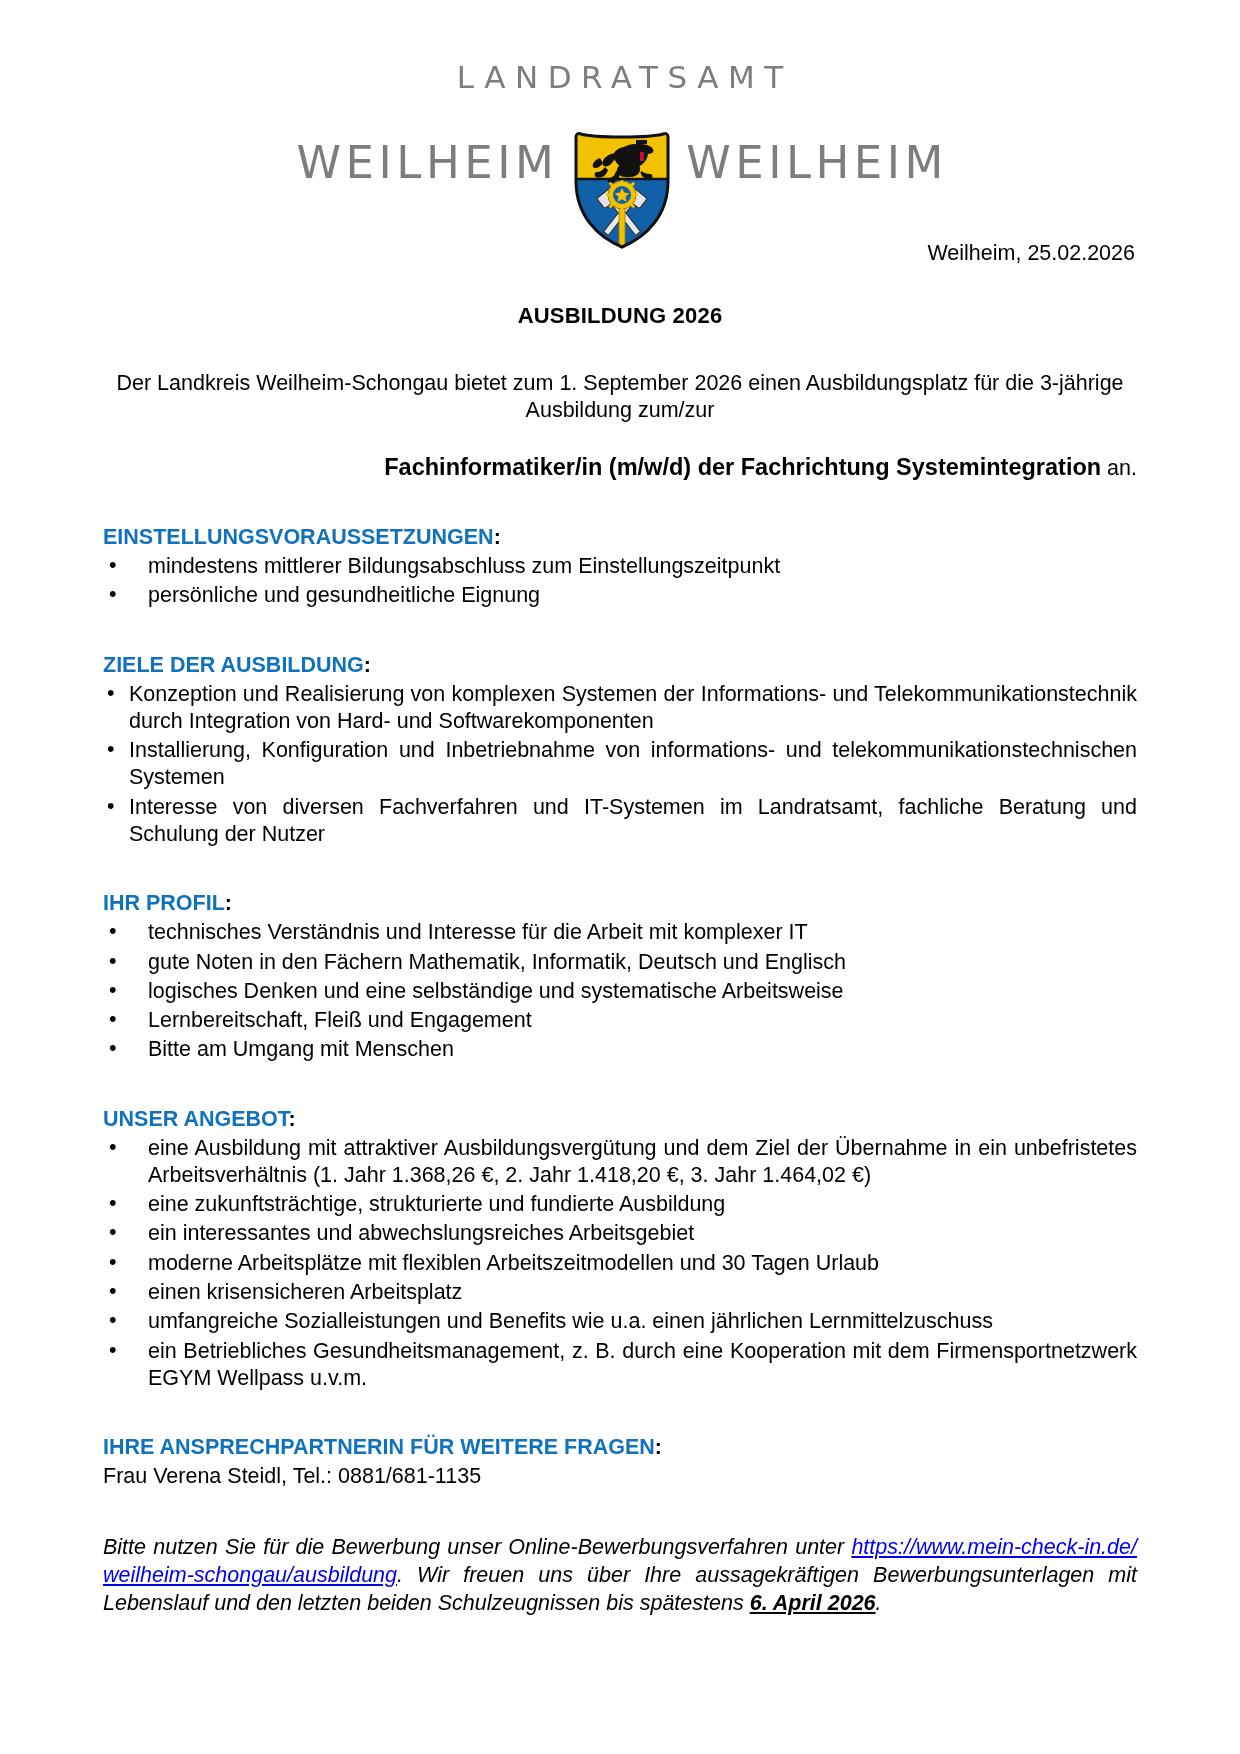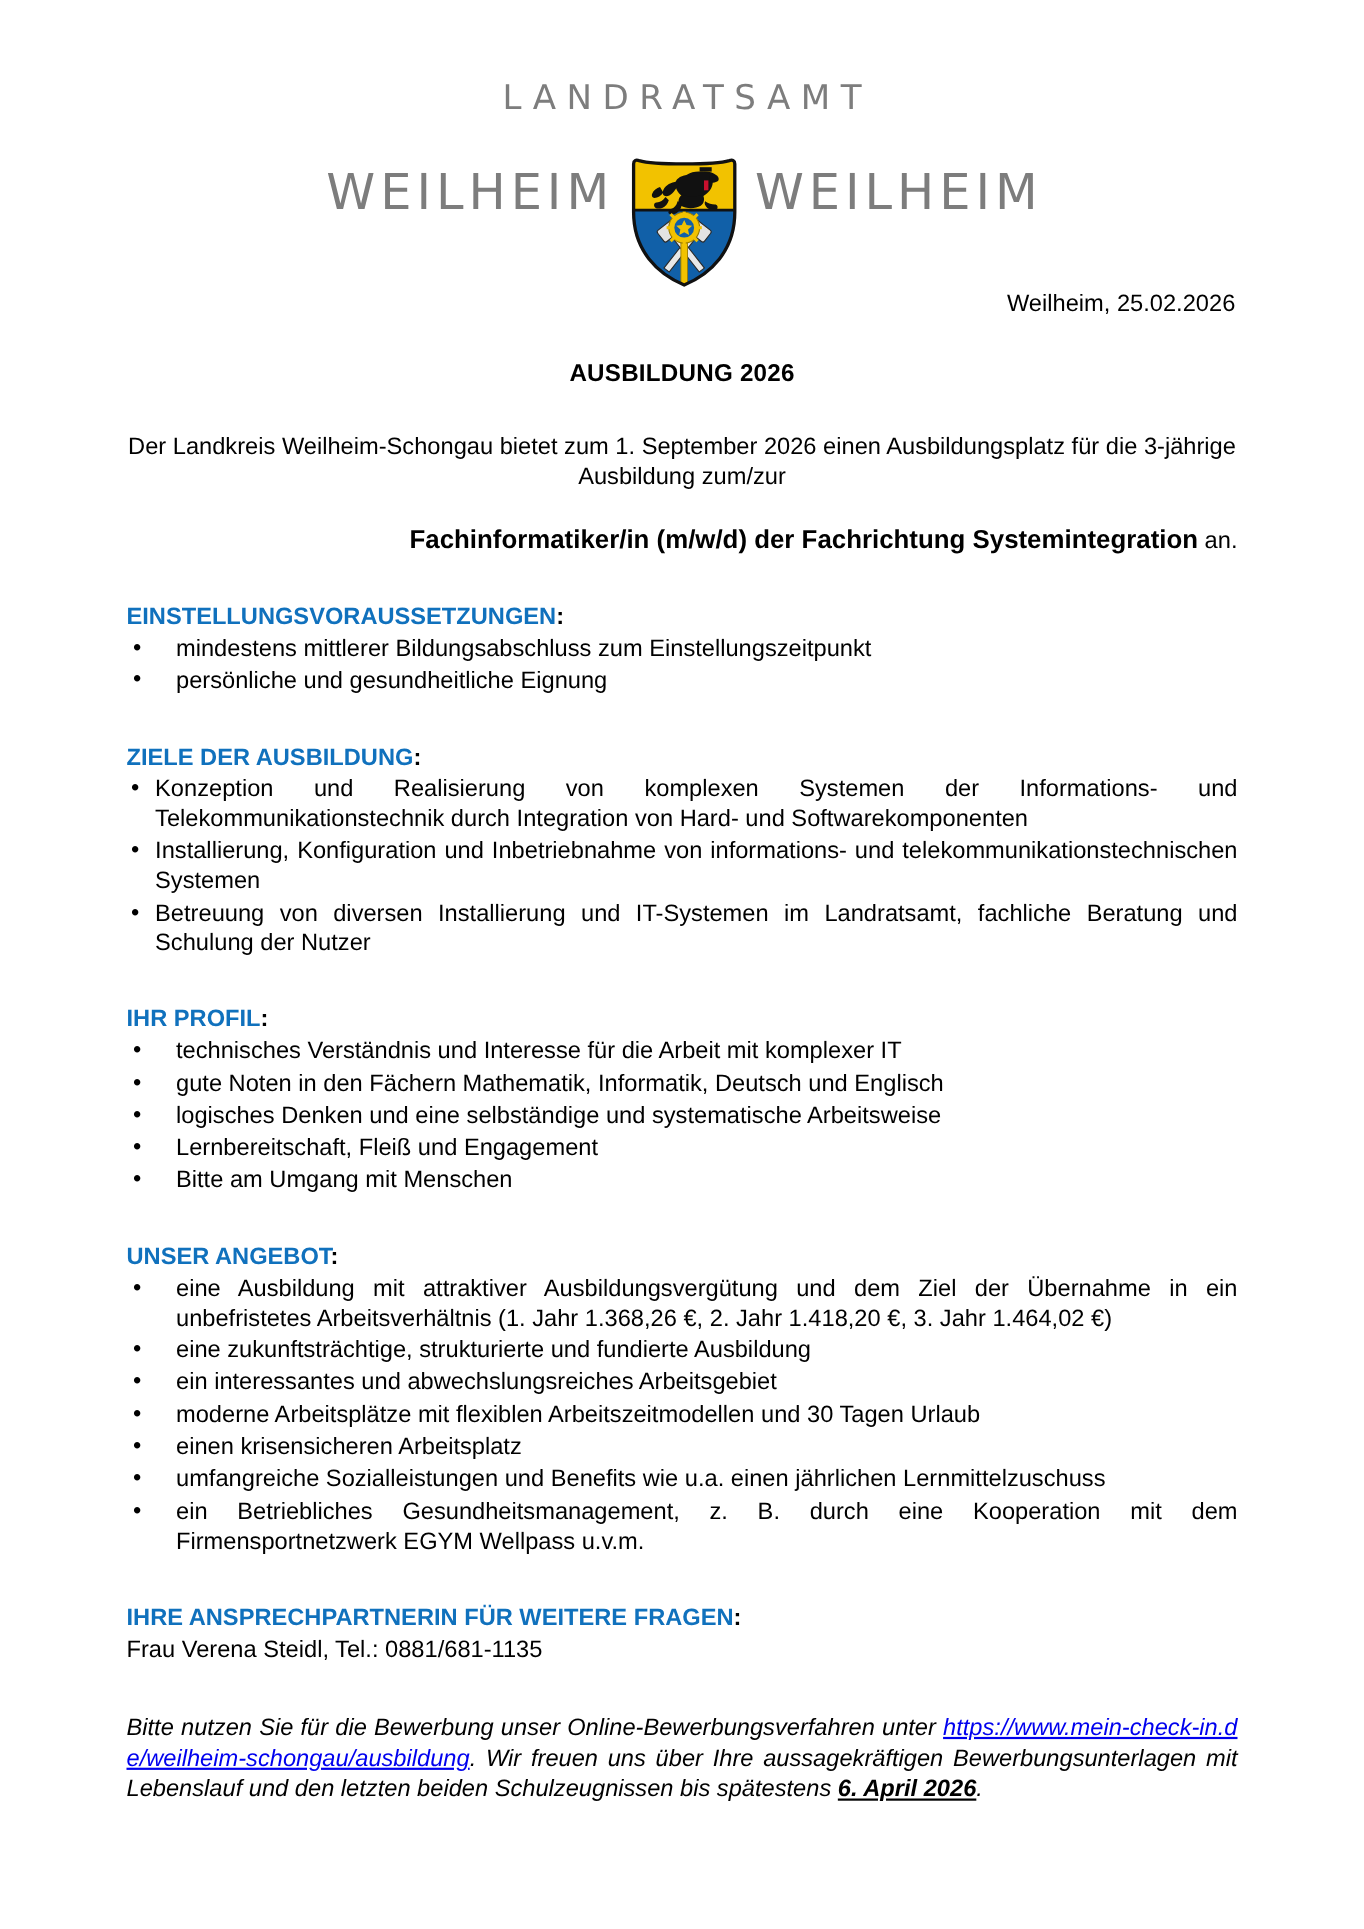--- a/index.html
+++ b/index.html
@@ -13,21 +13,21 @@
     height: 1754px;
     font-family: "Liberation Sans", sans-serif;
     color: #000000;
     position: relative;
     overflow: hidden;
   }
   .page {
     width: 1240px;
     height: 1754px;
     box-sizing: border-box;
-    padding: 12px;
+    padding: 0;
     position: relative;
   }
 
   
   .logo-block {
     padding-top: 62px;
     display: flex;
     flex-direction: column;
     align-items: center;
   }
@@ -59,21 +59,21 @@
     width: 100px;
     margin: 0 14px;
     position: relative;
     top: 28px;
   }
   .crest-wrap svg { display: block; width: 100px; height: auto; }
 
   
   .content {
     padding: 0 103px 0 103px;
-    margin-top: 31px;
+    margin-top: 20px;
   }
   .date-line {
     text-align: right;
     font-size: 21.5px;
     line-height: 1.2;
     margin: 0 2px 0 0;
   }
   h1.doc-title {
     text-align: center;
     font-size: 22px;
@@ -260,21 +260,21 @@
     <div id="sections-host">
         <h2 class="section"><span>EINSTELLUNGSVORAUSSETZUNGEN</span><span class="colon">:</span></h2>
         <ul class="bullets">
           <li>mindestens mittlerer Bildungsabschluss zum Einstellungszeitpunkt</li>
           <li>persönliche und gesundheitliche Eignung</li>
         </ul>
         <h2 class="section"><span>ZIELE DER AUSBILDUNG</span><span class="colon">:</span></h2>
         <ul class="bullets tight">
           <li>Konzeption und Realisierung von komplexen Systemen der Informations- und Telekommunikationstechnik durch Integration von Hard- und Softwarekomponenten</li>
           <li>Installierung, Konfiguration und Inbetriebnahme von informations- und telekommunikationstechnischen Systemen</li>
-          <li>Betreuung von diversen Installierung und IT-Systemen im Landratsamt, fachliche Beratung und Schulung der Nutzer</li>
+          <li>Interesse von diversen Fachverfahren und IT-Systemen im Landratsamt, fachliche Beratung und Schulung der Nutzer</li>
         </ul>
         <h2 class="section"><span>IHR PROFIL</span><span class="colon">:</span></h2>
         <ul class="bullets">
           <li>technisches Verständnis und Interesse für die Arbeit mit komplexer IT</li>
           <li>gute Noten in den Fächern Mathematik, Informatik, Deutsch und Englisch</li>
           <li>logisches Denken und eine selbständige und systematische Arbeitsweise</li>
           <li>Lernbereitschaft, Fleiß und Engagement</li>
           <li>Bitte am Umgang mit Menschen</li>
         </ul>
         <h2 class="section"><span>UNSER ANGEBOT</span><span class="colon">:</span></h2>

